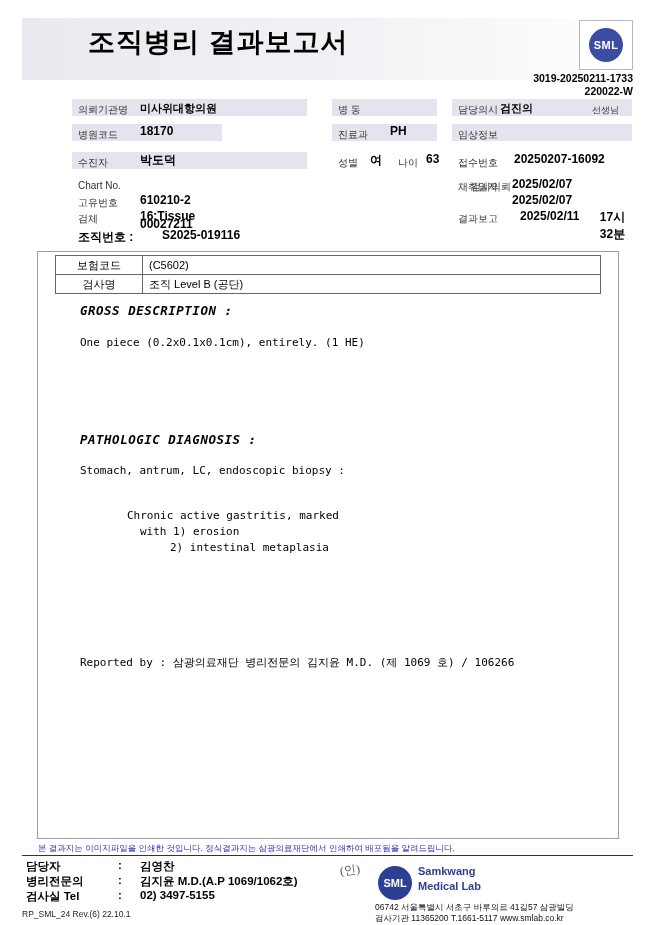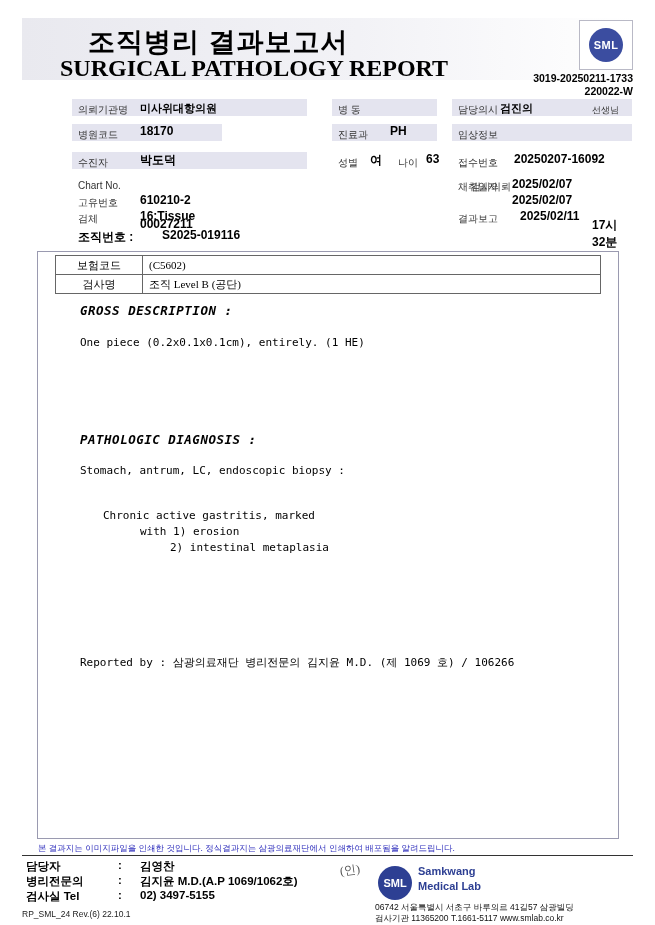--- a/index.html
+++ b/index.html
@@ -51,33 +51,33 @@
   
   .info{
     position:absolute;left:22px;top:96px;width:611px;height:150px;
     font-size:11px;
   }
   .fld-label{
     position:absolute;font-size:10px;color:#333;
   }
   .fld-label.b{font-weight:bold;color:#000;font-size:11px;}
   .fld-val{
-    position:absolute;font-size:12px;font-weight:bold;
+    position:absolute;font-size:12px;font-weight:bold;text-align:center;
   }
   .fld-val.sm{font-size:11px;font-weight:bold;}
   .shade{
     position:absolute;background:#e4e4ef;height:17px;
   }
   
   .codetable{
     position:absolute;left:55px;top:255px;width:546px;
     border-collapse:collapse;font-size:11px;
   }
   .codetable td{
-    border:1px solid #666;padding:1px 6px;height:16px;font-family:Liberation Serif, serif;
+    border:1px solid #666;padding:1px 6px;height:16px;
   }
   .codetable td.k{width:74px;text-align:center;}
   
   .bodybox{
     position:absolute;left:37px;top:251px;width:580px;height:586px;
     border:1px solid #9a9ab0;
     background:#fff;
   }
   .sec-head{
     position:absolute;
@@ -129,21 +129,20 @@
     position:absolute;left:22px;top:909px;font-size:8.5px;color:#222;
   }
 </style>
 </head>
 <body>
 
 <div class="page">
 
   <div class="banner"></div>
   <div class="title-ko">조직병리 결과보고서</div>
-  <div class="title-en">SURGICAL PATHOLOGY REPORT</div>
   <div class="logo-box">
     <div class="logo-circle">SML</div>
   </div>
   <div class="barcode-id">
     <div>3019-20250211-1733</div>
     <div>220022-W</div>
   </div>
 
   <div class="info">
 
@@ -191,21 +190,21 @@
 
     <div class="fld-label" style="left:56px;top:100px;">고유번호</div>
     <div class="fld-val" style="left:118px;top:97px;">610210-2</div>
     <div class="fld-label" style="left:436px;top:84px;margin-left:13px;">검사의뢰</div>
     <div class="fld-val" style="left:490px;top:97px;">2025/02/07</div>
 
     <div class="fld-label" style="left:56px;top:116px;">검체</div>
     <div class="fld-val" style="left:118px;top:113px;">16:Tissue</div>
     <div class="fld-label" style="left:436px;top:116px;">결과보고</div>
     <div class="fld-val" style="left:490px;top:113px;margin-left:8px;">2025/02/11</div>
-    <div class="fld-val" style="left:570px;top:113px;margin-top:8px;">17시 32분</div>
+    <div class="fld-val" style="left:570px;top:113px;">17시 32분</div>
 
     <div class="fld-label b" style="left:56px;top:133px;font-size:12px;">조직번호  :</div>
     <div class="fld-val" style="left:140px;top:132px;">S2025-019116</div>
   </div>
 
   <div class="bodybox"></div>
 
   <table class="codetable">
     <tbody>
         <tr>
@@ -217,21 +216,21 @@
       <td>조직 Level B (공단)</td>
     </tr>
   </tbody>
     </table>
 
   <div class="sec-head" style="left:80px;top:303px;">GROSS DESCRIPTION :</div>
   <div class="txt" style="left:80px;top:335px;">One piece (0.2x0.1x0.1cm), entirely. (1 HE)</div>
 
   <div class="sec-head" style="left:80px;top:432px;">PATHOLOGIC DIAGNOSIS :</div>
   <div class="txt" style="left:80px;top:463px;">Stomach, antrum, LC, endoscopic biopsy :</div>
-  <div class="txt" style="left:103px;top:508px;text-align:center;">Chronic active gastritis, marked</div>
+  <div class="txt" style="left:127px;top:508px;text-align:center;">Chronic active gastritis, marked</div>
   <div class="txt" style="left:140px;top:524px;">with 1) erosion</div>
   <div class="txt" style="left:170px;top:540px;">2) intestinal metaplasia</div>
 
   <div class="txt" style="left:80px;top:655px;">Reported by : 삼광의료재단 병리전문의 김지윤 M.D. (제 1069 호) / 106266</div>
 
   <div class="foot-note">본 결과지는 이미지파일을 인쇄한 것입니다. 정식결과지는 삼광의료재단에서 인쇄하여 배포됨을 알려드립니다.</div>
   <div class="foot-line"></div>
 
   <div class="foot-label" style="left:26px;top:859px;">담당자</div>
   <div class="foot-label" style="left:118px;top:859px;">:</div>

